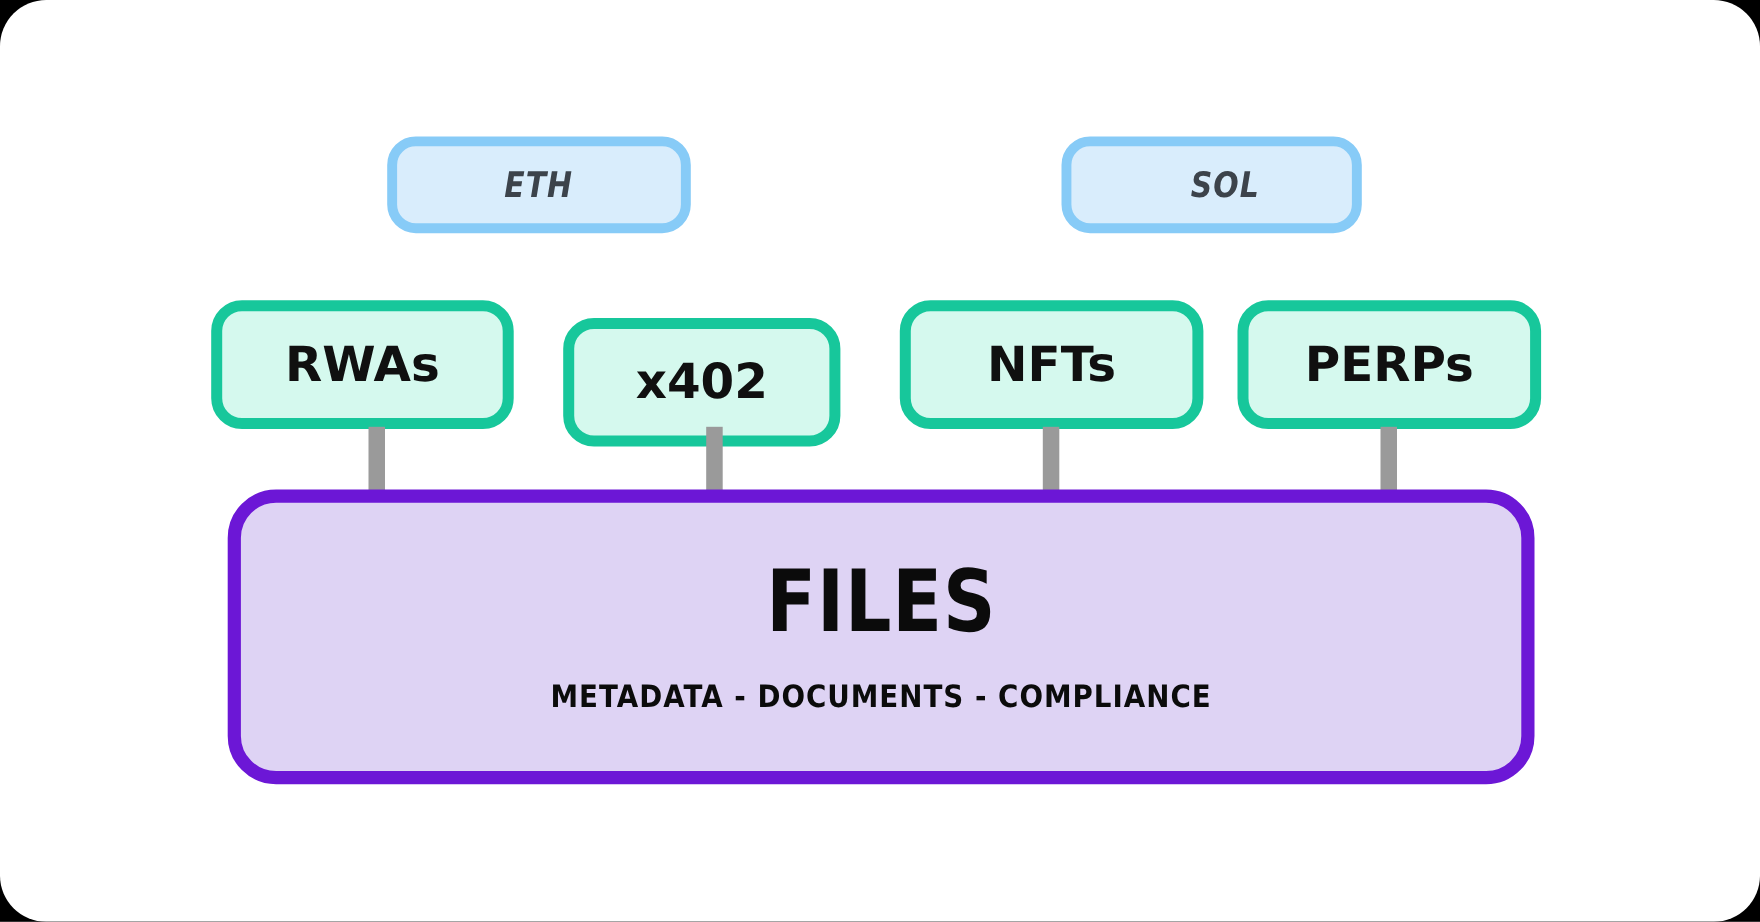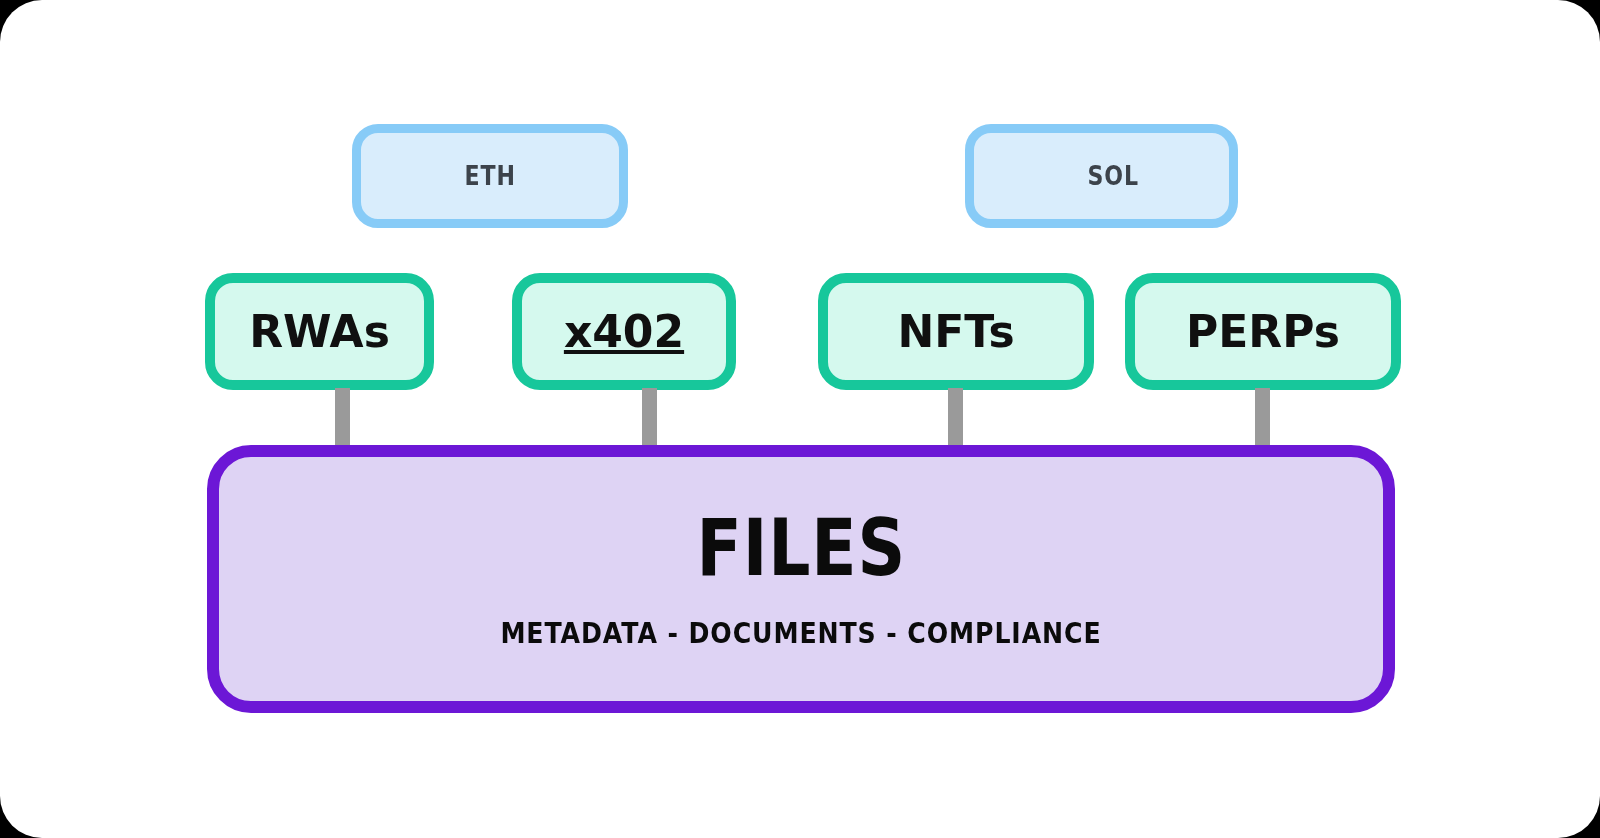--- a/index.html
+++ b/index.html
@@ -18,43 +18,44 @@
   }
   .node {
     position: absolute;
     display: flex;
     align-items: center;
     justify-content: center;
     font-weight: 700;
   }
   
   .chain {
-    height: 104px;
+    height: 88px;
     border: 9px solid var(--chain_border);
     background: var(--chain_fill);
     border-radius: 26px;
     color: var(--chain_text);
-    font-size: 26px;
+    font-size: 32px;
     letter-spacing: 1px;
+    font-style: italic;
   }
   .chain .lbl { transform: scaleX(.85); }
   #chain-0 { left: 352px; top: 124px; width: 276px; }
   #chain-1 { left: 663px; top: 124px; width: 274px; }
   #chain-2 { left: 965px; top: 124px; width: 273px; padding-left: 24px; }
   
   .asset {
     height: 117px;
     border: 10px solid var(--asset_border);
     background: var(--asset_fill);
     border-radius: 28px;
     color: var(--asset_text);
     font-size: 44px;
   }
-  #asset-0 { left: 205px;  top: 273px; width: 229px; }
-  #asset-1 { left: 512px;  top: 273px; width: 224px; text-decoration: underline; }
+  #asset-0 { left: 192px;  top: 273px; width: 275px; }
+  #asset-1 { left: 512px;  top: 289px; width: 252px; }
   #asset-2 { left: 818px;  top: 273px; width: 276px; }
   #asset-3 { left: 1125px; top: 273px; width: 276px; }
   
   .connector {
     position: absolute;
     top: 388px;
     width: 15px;
     height: 60px;
     background: var(--connector);
   }

